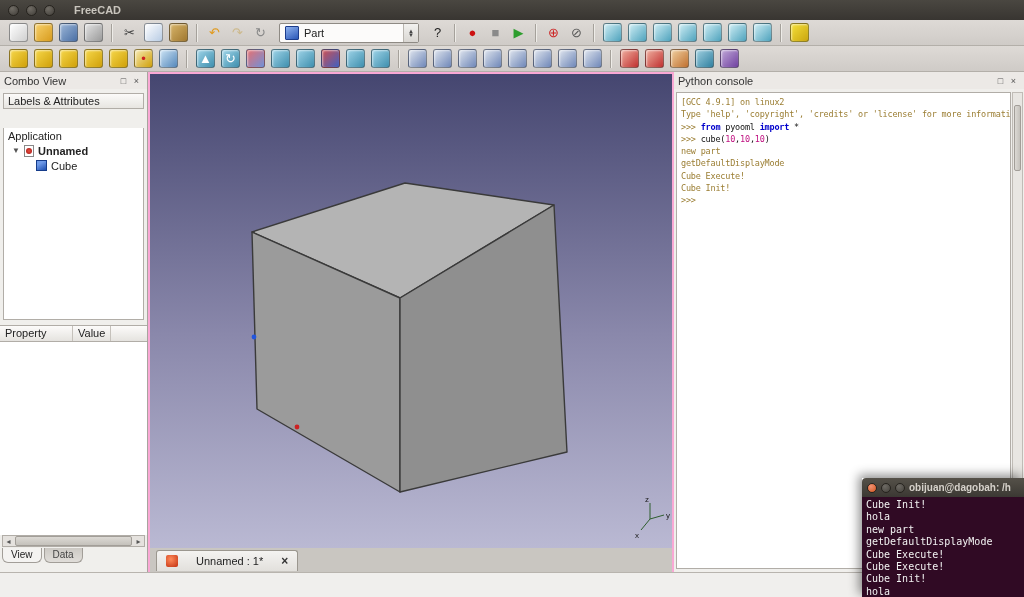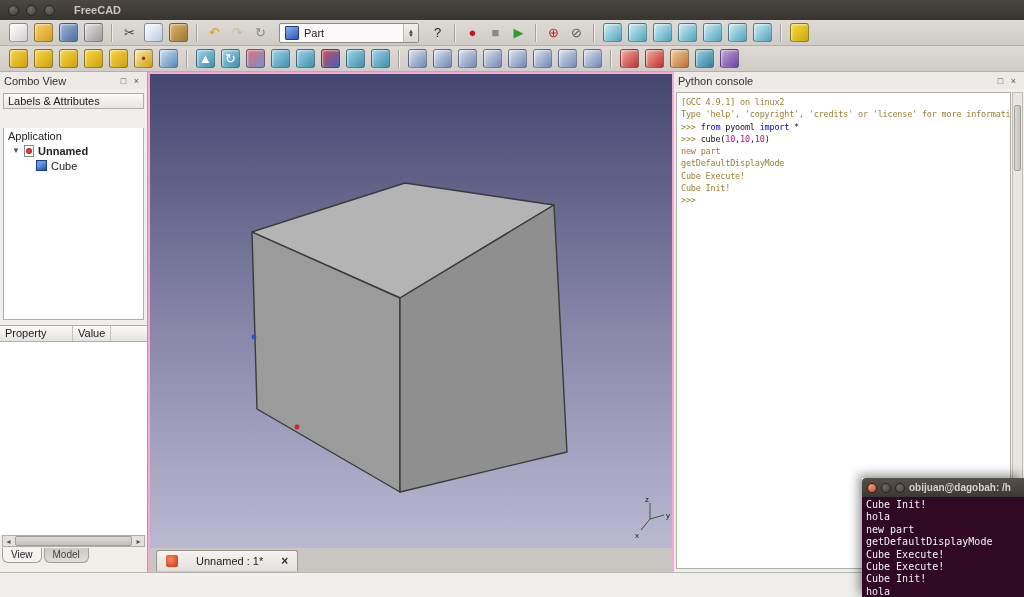--- a/index.html
+++ b/index.html
@@ -57,21 +57,21 @@
   .doc-tab-icon{width:12px;height:12px;border-radius:2px;background:radial-gradient(circle at 40% 35%,#ff8a5a,#c23010)}
   .doc-tab-close{font-size:12px;font-weight:bold;color:#333}
 
   
   #python-console{position:absolute;left:674px;top:72px;width:350px;height:500px;background:#f0efec;box-sizing:border-box}
   .pc-body{position:absolute;left:2px;right:13px;top:20px;bottom:3px;background:#fff;border:1px solid #b1ada7;padding:3px 4px;overflow:hidden;font-family:"DejaVu Sans Mono",monospace;font-size:8.5px;letter-spacing:-0.2px;line-height:12.3px;white-space:nowrap}
   .vscroll{position:absolute;right:1px;top:20px;bottom:3px;width:11px;background:#e8e6e2;border:1px solid #c0bcb6;box-sizing:border-box}
   .vs-thumb{margin:12px 1px 0 1px;height:64px;background:linear-gradient(90deg,#dcd9d4,#c4c1bb);border:1px solid #a29e98;border-radius:2px}
   .pc-out{color:#9b7e33}
   .pc-prompt{color:#9b7e33}
-  .pc-kw{color:#0000cc;font-weight:normal}
+  .pc-kw{color:#0000cc;font-weight:bold}
   .pc-code{color:#111}
   .pc-num{color:#c01080}
 
   
   #terminal{position:absolute;left:862px;top:478px;width:162px;height:119px;z-index:20;box-shadow:-3px -3px 10px rgba(0,0,0,.45)}
   .term-titlebar{height:19px;background:linear-gradient(#555149,#3b3833);display:flex;align-items:center;gap:4px;padding:0 5px;border-radius:4px 0 0 0}
   .term-btn{width:10px;height:10px;border-radius:50%;background:radial-gradient(circle at 35% 30%,#6d6a64,#45423c);border:1px solid #26231e;box-sizing:border-box}
   .term-btn.close{background:radial-gradient(circle at 35% 30%,#f29273,#d3561f)}
   .term-title{color:#d6d2cb;font-size:10px;font-weight:bold;white-space:nowrap;overflow:hidden}
   .term-body{height:100px;background:#300a24;padding:2px 4px;font-family:"DejaVu Sans Mono",monospace;font-size:10px;line-height:12.4px;color:#f2f2f2;overflow:hidden}
@@ -198,21 +198,21 @@
       <span class="prop-col">Value</span>
     </div>
     <div class="prop-body"></div>
     <div class="hscroll">
       <span class="hs-arrow">◂</span>
       <span class="hs-thumb"></span>
       <span class="hs-arrow">▸</span>
     </div>
     <div class="bottom-tabs">
       <span class="btab">View</span>
-      <span class="btab inactive">Model</span>
+      <span class="btab inactive">Data</span>
     </div>
   </div>
 
   <div id="viewport">
     <svg width="522" height="474" viewBox="0 0 522 474">
       <g stroke="#3a3a3a" stroke-width="1.4" stroke-linejoin="round">
         <polygon points="102,158 255,109 404,131 250,224" fill="#b4b4b4"></polygon>
         <polygon points="102,158 250,224 250,418 107,335" fill="#9b9b9b"></polygon>
         <polygon points="250,224 404,131 417,378 250,418" fill="#8f8f8f"></polygon>
       </g>

